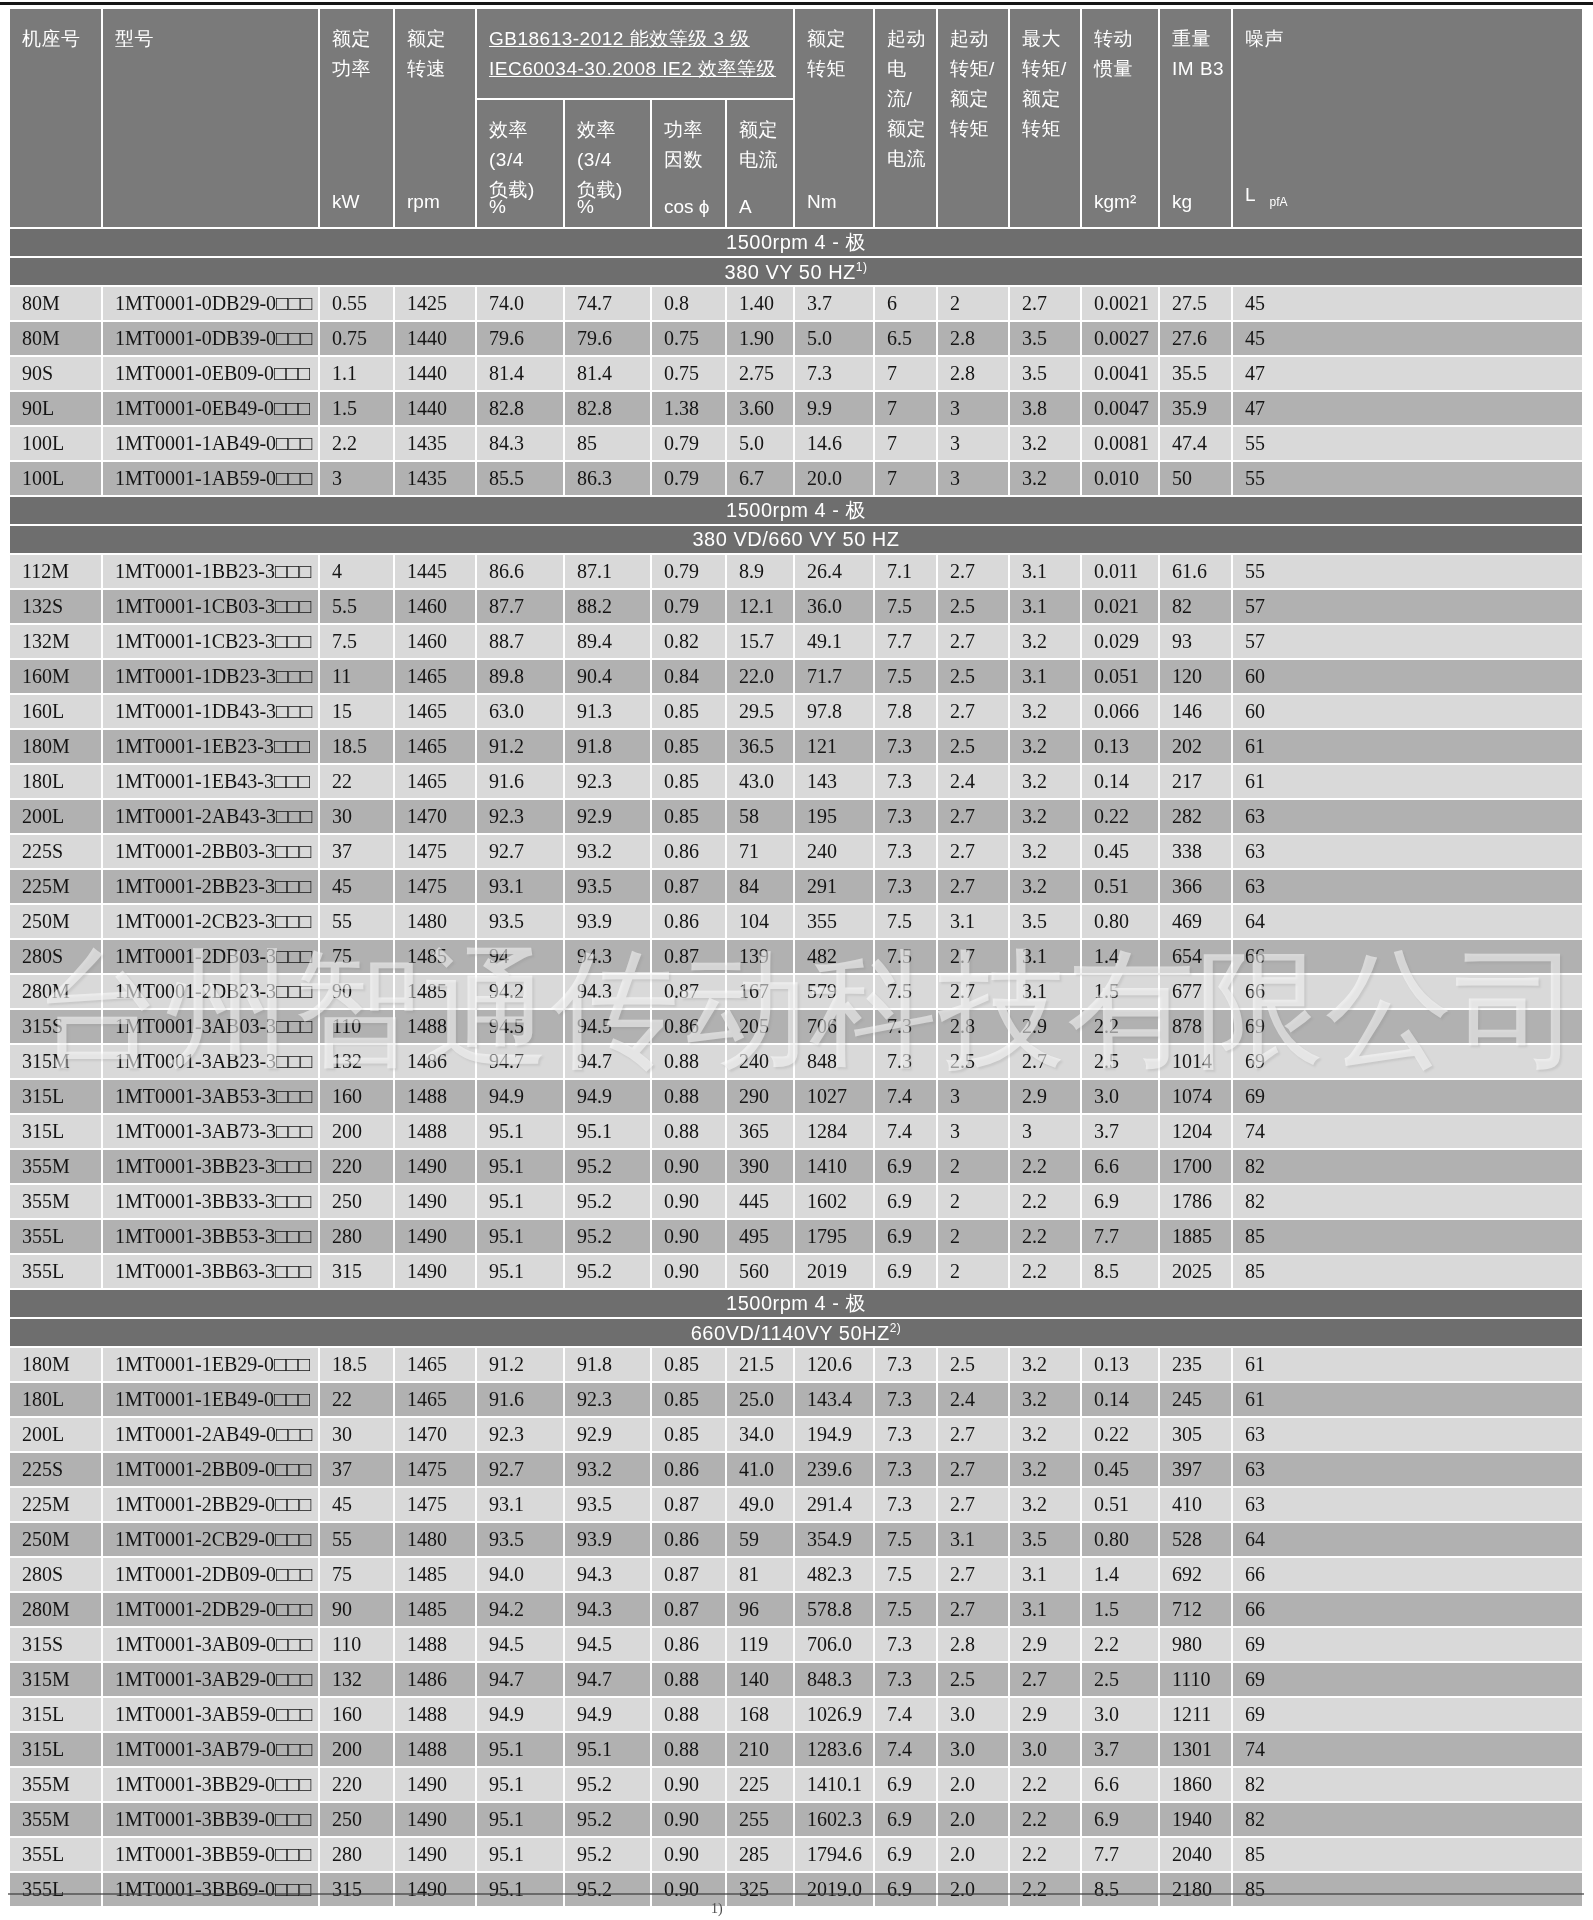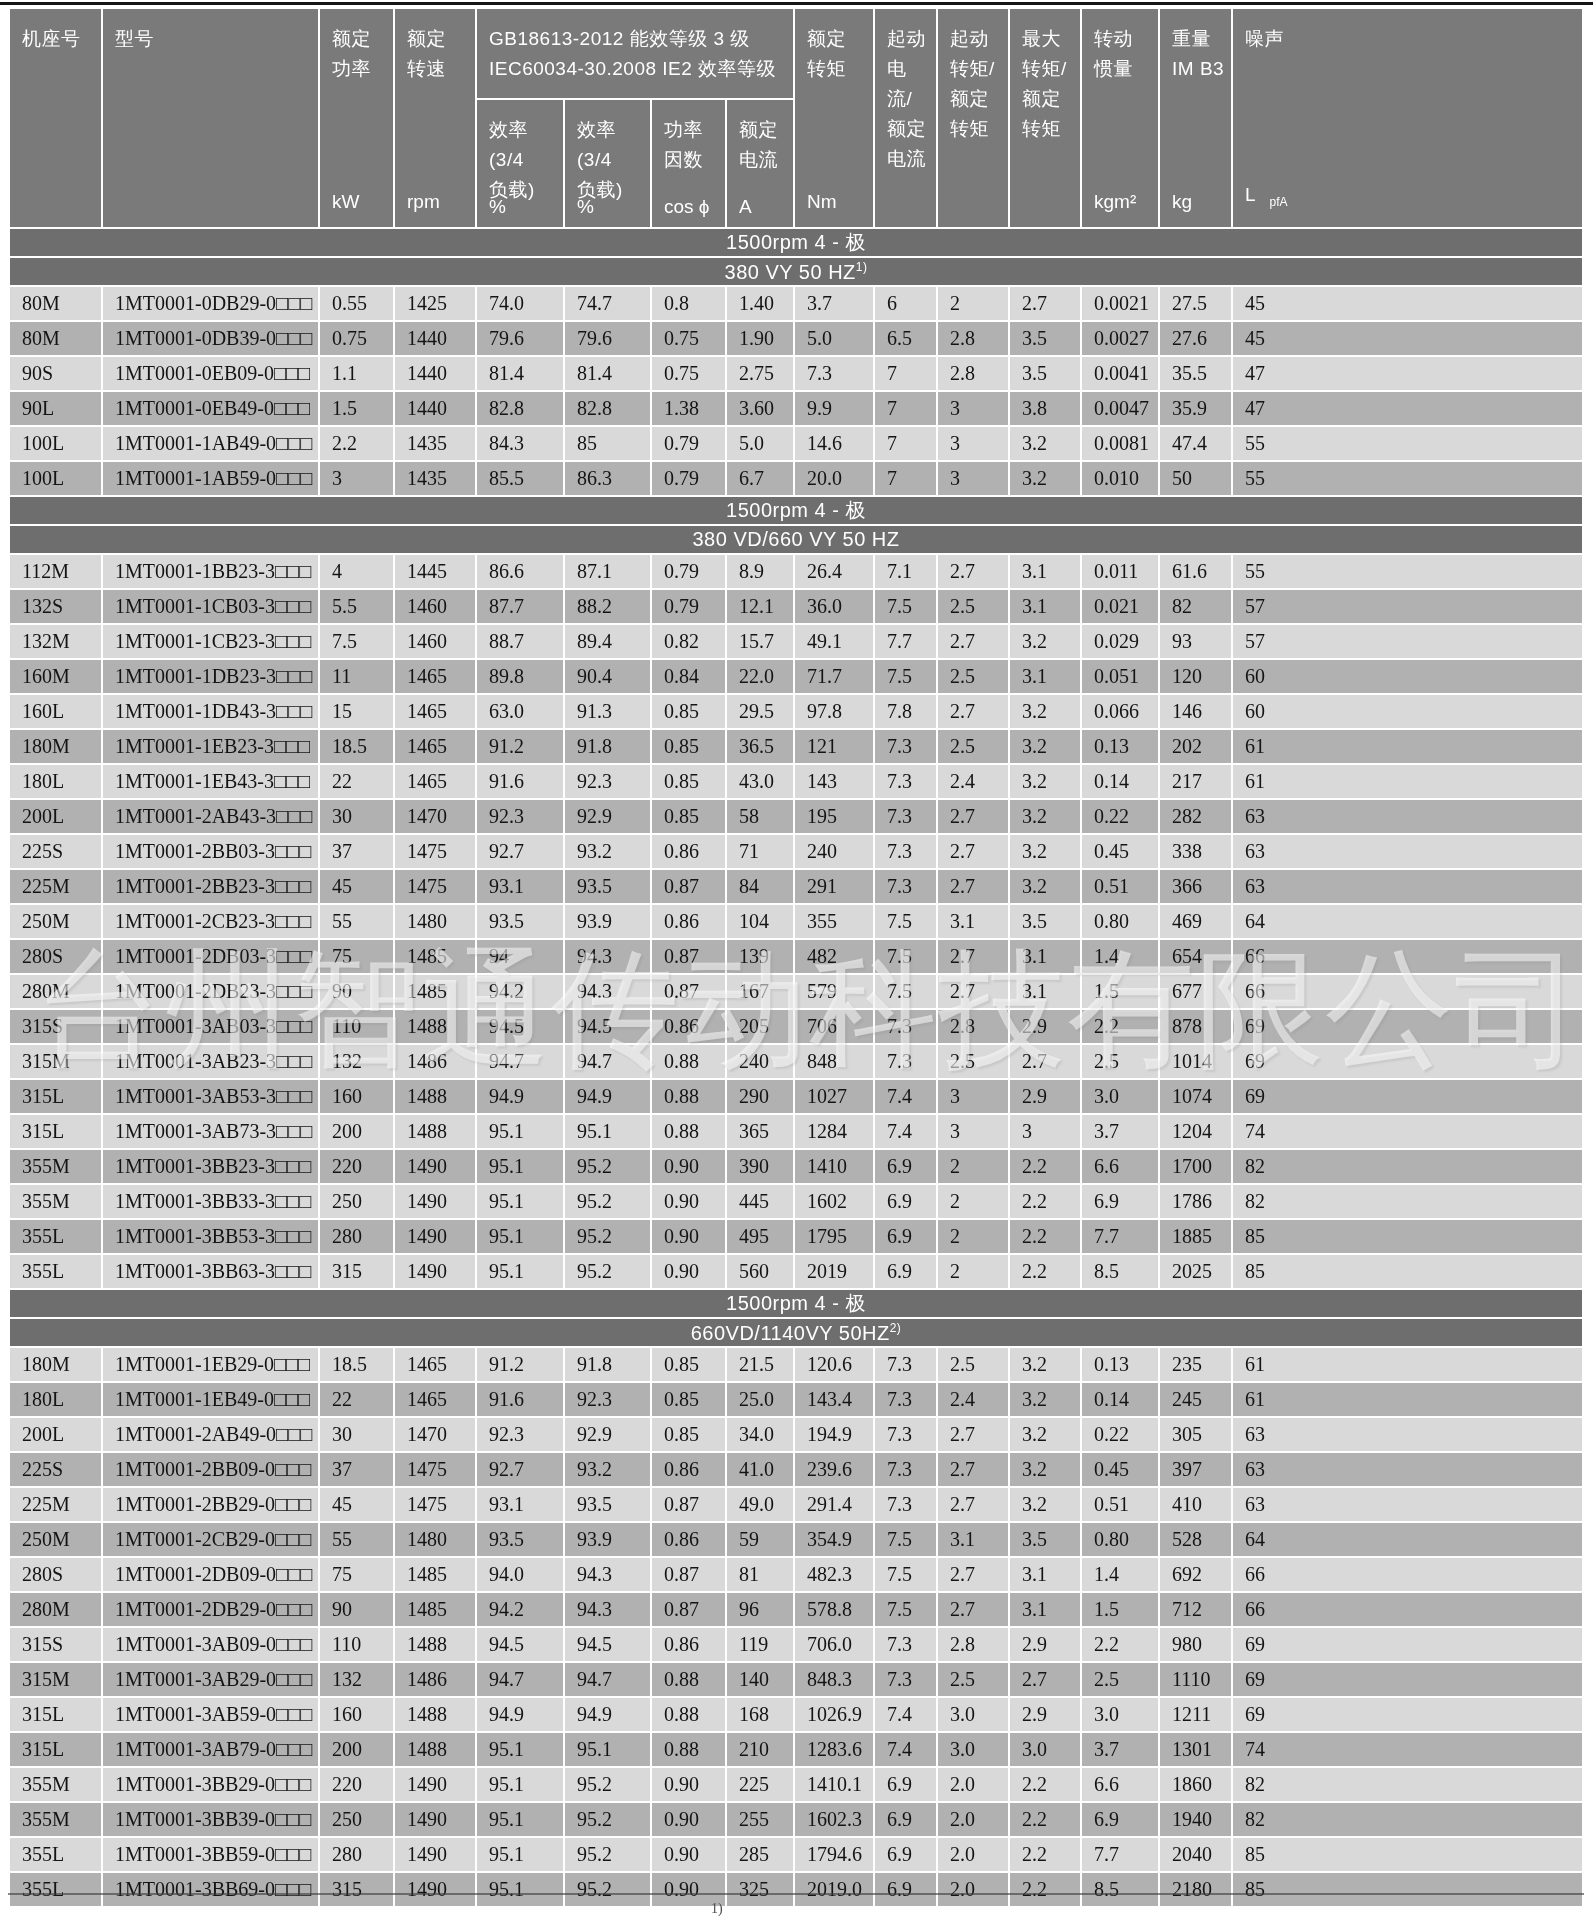--- a/index.html
+++ b/index.html
@@ -16,21 +16,21 @@
     background:#ffffff;
   }
   th{
     background:var(--header_bg,#7a7a7a);color:#fff;font-weight:400;
     text-align:left;vertical-align:top;padding:8px 6px 8px 12px;
     font-size:19px;
   }
   .vbox{position:relative;margin-top:7px;}
   .vbox.h3{height:190px;}
   .vbox.h2{height:104px;}
-  .vbox.h1{height:66px;}
+  .vbox.h1{height:66px;text-decoration:underline;}
   .htitle{white-space:pre-line;line-height:30px;letter-spacing:0.5px;}
   .hunit{position:absolute;bottom:2px;left:0;font-size:19px;line-height:20px;}
   .hunit sub{font-size:12px;padding-left:14px;}
   td.band{
     background:var(--band_bg,#6e6e6e);color:#fff;text-align:center;
     height:27px;font-size:20px;padding:0;letter-spacing:0.5px;
   }
   td.band sup{font-size:12px;}
   tbody td.cell{
     font-family:"Liberation Serif","DejaVu Serif",serif;

